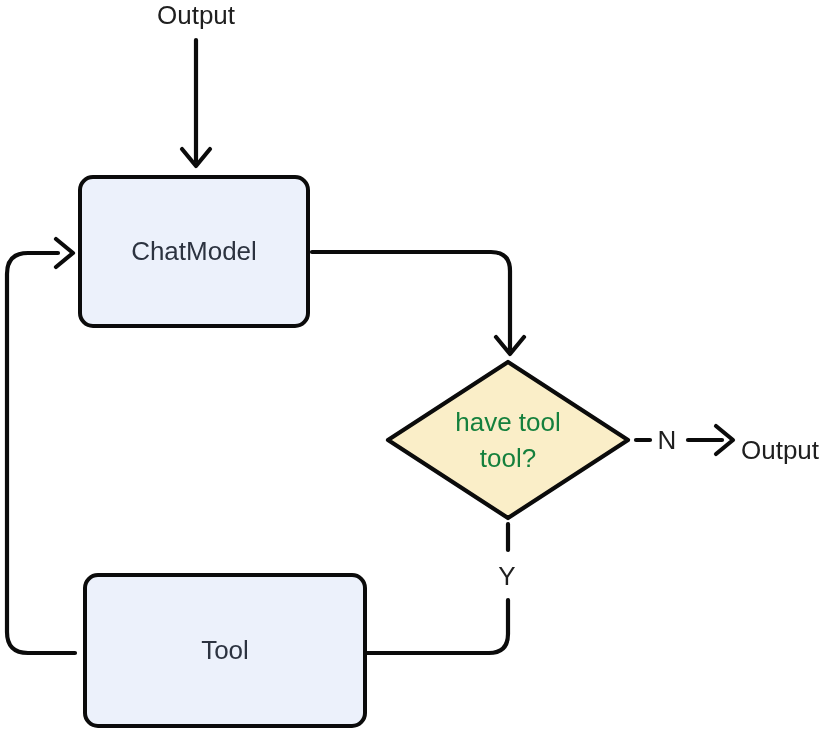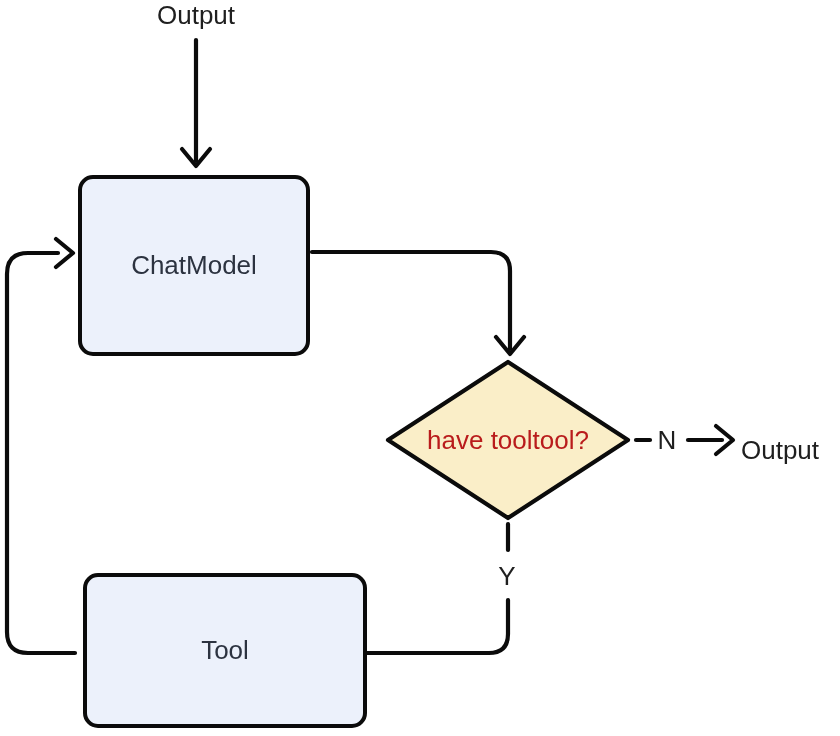--- a/index.html
+++ b/index.html
@@ -41,33 +41,33 @@
     border: 4px solid #0b0b0b;
     border-radius: 15px;
     display: flex;
     align-items: center;
     justify-content: center;
     box-sizing: border-box;
     color: #2c3340;
     font-size: 26px;
     line-height: 1.3;
   }
-  .box-chatmodel { left: 78px; top: 175px; width: 232px; height: 181px; }
+  .box-chatmodel { left: 78px; top: 175px; width: 232px; height: 153px; }
   .box-tool      { left: 83px; top: 573px; width: 284px; height: 155px; }
   .decision-text {
     position: absolute;
     left: 388px;
     top: 362px;
     width: 240px;
     height: 156px;
     display: flex;
-    flex-direction: row;
+    flex-direction: column;
     align-items: center;
     justify-content: center;
-    color: #b91c1c;
+    color: #15803d;
     font-size: 26px;
     line-height: 36px;
   }
   .free-label {
     position: absolute;
     color: #1f1f1f;
     font-size: 26px;
     white-space: nowrap;
   }
   .label-input  { left: 196px; top: 15px;  transform: translate(-50%, -50%); }

